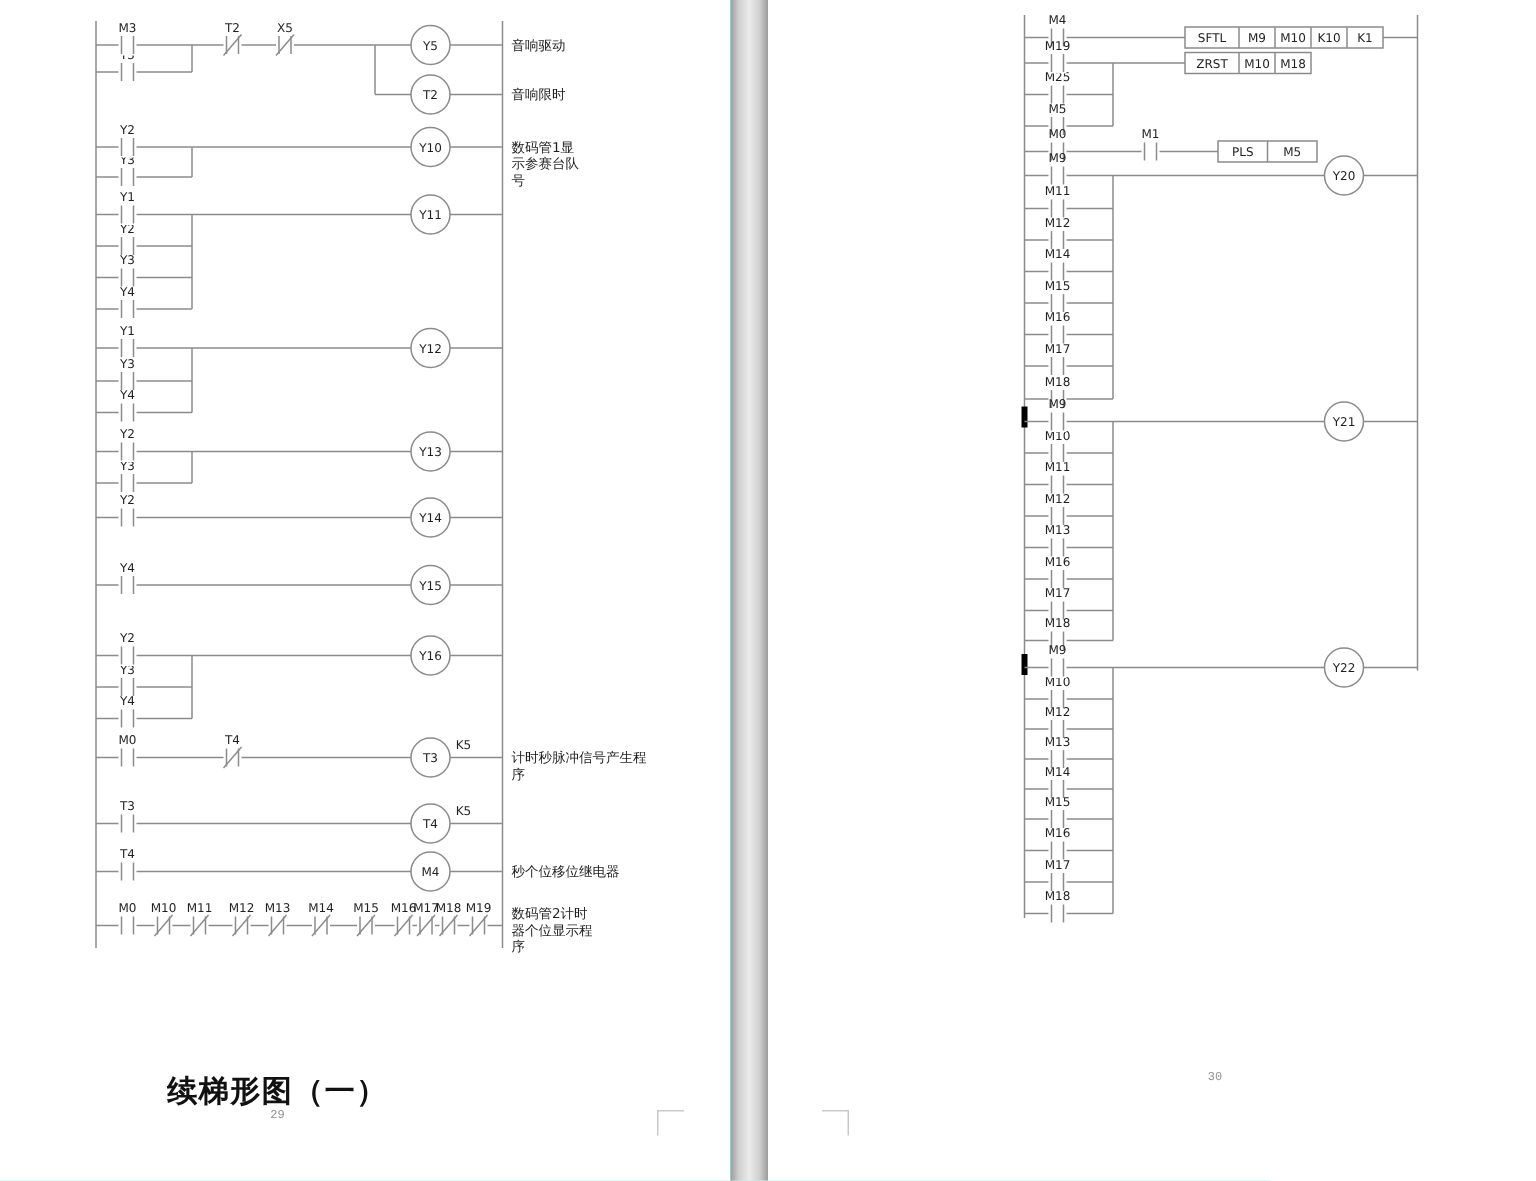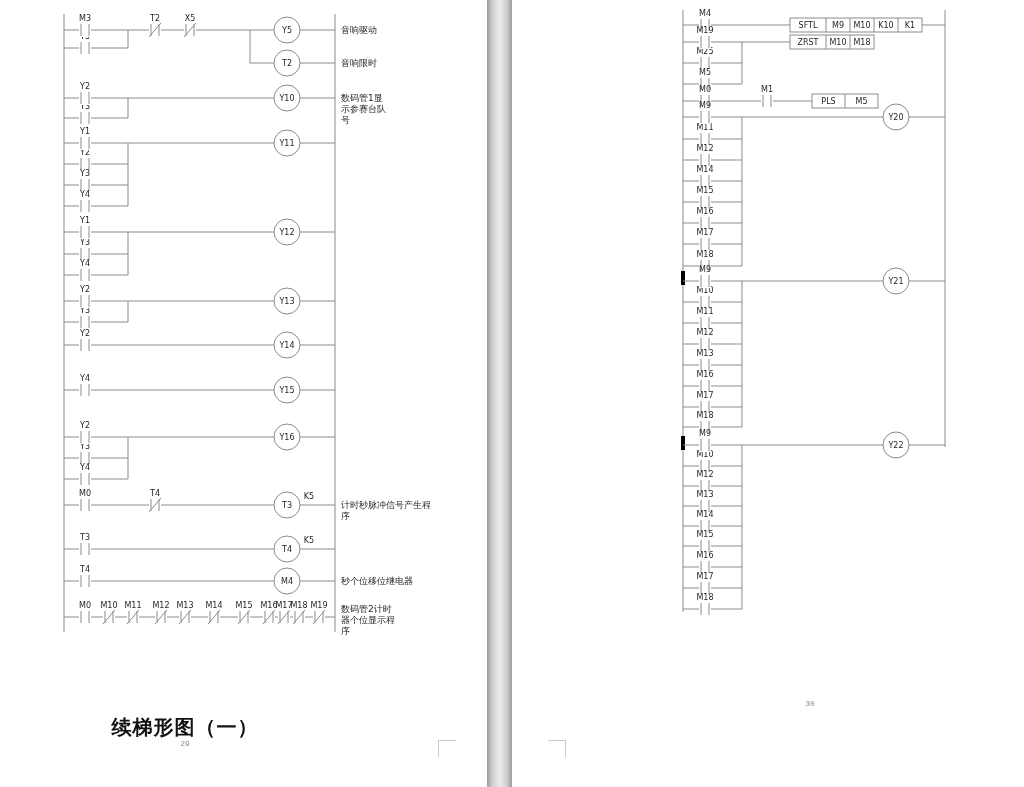--- a/index.html
+++ b/index.html
@@ -9,21 +9,21 @@
   .page-left{left:0;width:487px}
   .page-right{left:512px;width:512px}
   .page-gap{position:absolute;left:487px;top:0;width:25px;height:787px;
     background:linear-gradient(90deg,#9c9c9c 0,#cfcfcf 22%,#ebebeb 50%,#cfcfcf 78%,#9c9c9c 100%)}
   svg.ladder{position:absolute;left:0;top:0}
   .caption{position:absolute;font-weight:bold;font-size:20px;color:#111;text-align:center;letter-spacing:1px;font-family:Liberation Serif, serif}
   .pagenum{position:absolute;font-size:8px;color:#8f8f8f;text-align:center;font-family:Liberation Mono, monospace}
   .page-left .caption{left:63px;top:714px;width:244px}
   .page-left .pagenum{left:63px;top:739px;width:244px}
   .page-right .caption{left:176px;top:712px;width:244px}
-  .page-right .pagenum{left:176px;top:699px;width:244px}
+  .page-right .pagenum{left:176px;top:714px;width:244px}
   .corner{position:absolute;top:740px;width:17px;height:16px;border-top:1px solid #c9c9c9}
   .corner-left{left:438px;border-left:1px solid #c9c9c9}
   .corner-right{left:36px;border-right:1px solid #c9c9c9}
 </style>
 </head>
 <body>
 
 <div class="stage">
 
   <div class="page page-left">

